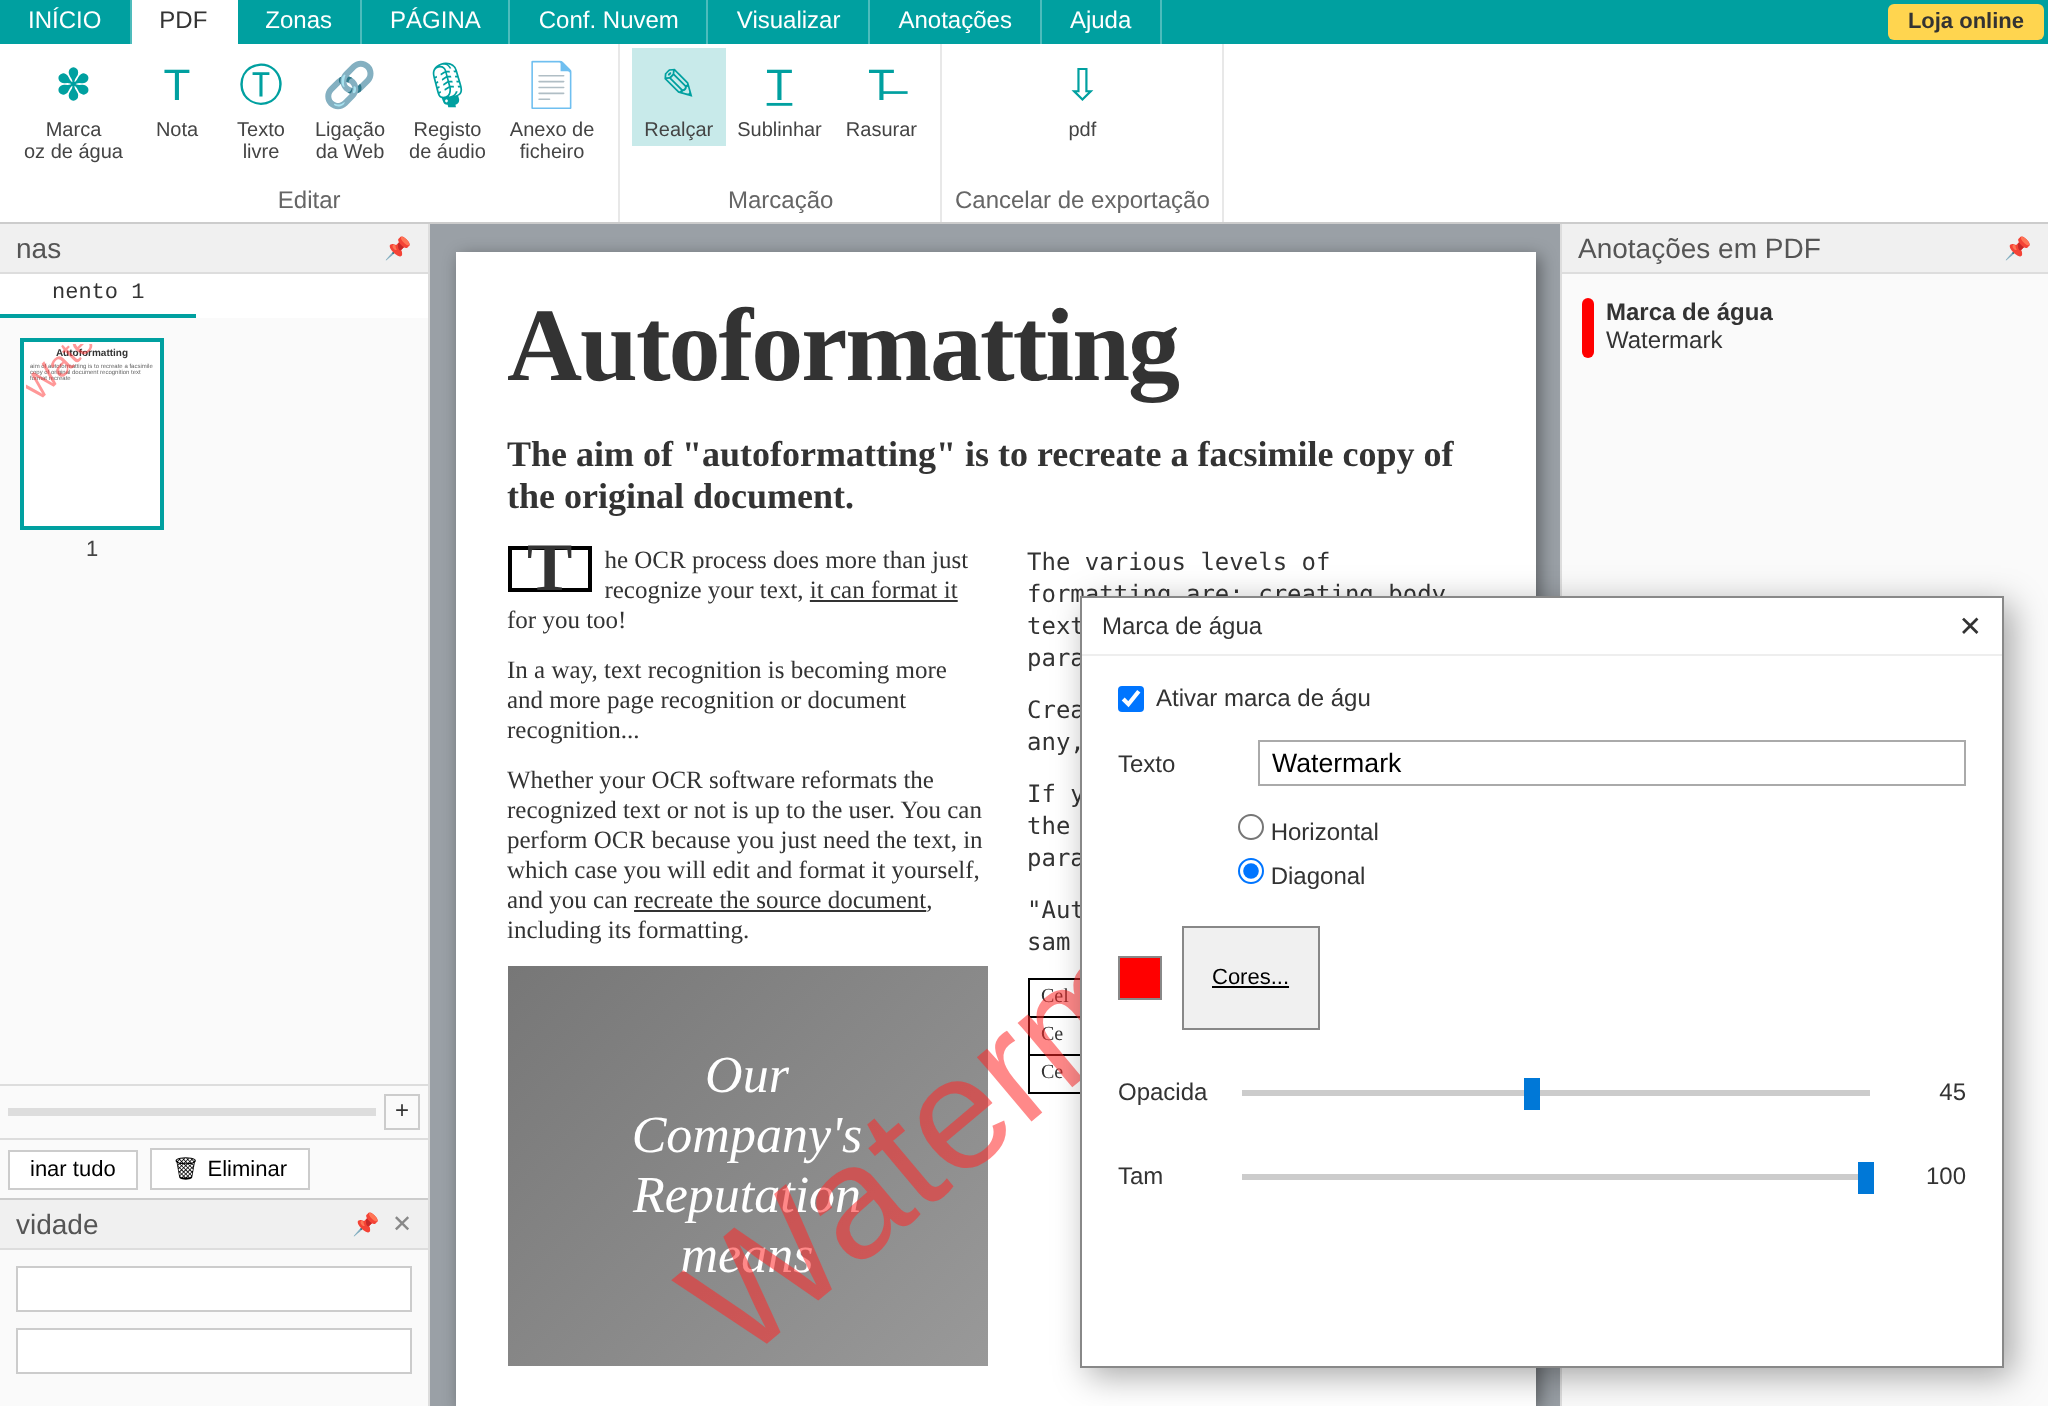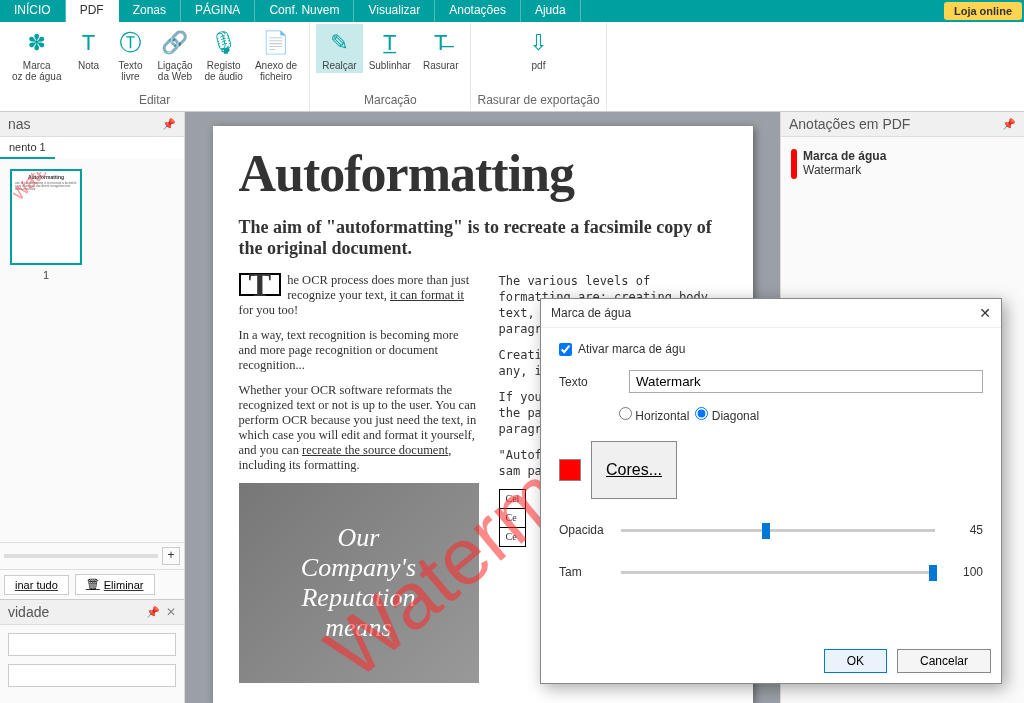--- a/index.html
+++ b/index.html
@@ -19,37 +19,37 @@
   .ribbon-btn { display: flex; flex-direction: column; align-items: center; justify-content: flex-start; padding: 4px 6px 2px; min-width: 42px; text-align: center; cursor: pointer; }
   .ribbon-btn.active { background: #c8eaea; }
   .ribbon-btn .icon { font-size: 22px; color: #00A0A0; height: 30px; display: flex; align-items: center; justify-content: center; }
   .ribbon-btn .lbl { font-size: 10px; line-height: 11px; color: #444; margin-top: 2px; max-width: 50px; }
   .ribbon-group-label { font-size: 12px; color: #666; margin-top: auto; padding-bottom: 2px; }
 
   
   .content { display: flex; height: calc(100% - 112px); }
   
   
-  .left-col { width: 185px; display: flex; flex-direction: column; background: #fafafa; border-right: 1px solid #ddd; }
+  .left-col { width: 215px; display: flex; flex-direction: column; background: #fafafa; border-right: 1px solid #ddd; }
   .panel-head { background: #f0f0f0; padding: 4px 8px; font-size: 14px; color: #555; display: flex; align-items: center; border-bottom: 1px solid #ddd; }
   .panel-head .pin { margin-left: auto; font-size: 11px; color: #888; }
   .panel-head .close { margin-left: 6px; font-size: 12px; color: #888; }
   .doc-tabs { display: flex; background: #fff; }
-  .doc-tab { padding: 4px 9px; font-size: 11px; border-bottom: 2px solid #00A0A0; }
+  .doc-tab { padding: 4px 26px; font-size: 11px; border-bottom: 2px solid #00A0A0; font-family: Liberation Mono, monospace; }
   .thumbs { flex: 0 0 auto; padding: 10px; display: flex; flex-direction: column; align-items: flex-start; }
   .thumb { width: 72px; border: 2px solid #00A0A0; padding: 1px; background: #fff; position: relative; }
   .thumb-inner { width: 100%; height: 90px; background: linear-gradient(#fff,#fff); position: relative; overflow: hidden; }
   .thumb-inner .mini-title { font-size: 5px; font-weight: bold; text-align:center; padding:2px; }
   .thumb-inner .mini-body { font-size: 3px; color:#666; padding:0 2px; line-height:3px;}
   .thumb-inner .mini-wm { position:absolute; left:2px; top:15px; font-size:18px; color:rgba(255,50,50,0.5); transform:rotate(-45deg); transform-origin: left; }
   .thumb-num { font-size: 11px; color: #444; margin-top: 4px; text-align: center; width: 72px;}
   .thumb-controls { display: flex; align-items: center; gap: 4px; padding: 4px; border-top: 1px solid #ddd; }
   .thumb-controls .slider { flex:1; height:4px; background:#ddd; position:relative;}
   .thumb-controls .plus { width:18px; height:18px; border:1px solid #ccc; text-align:center; font-size:12px;}
-  .del-row { display:flex; align-items:center; padding:4px; border-top:1px solid #ddd; gap:6px;text-decoration:underline;}
+  .del-row { display:flex; align-items:center; padding:4px; border-top:1px solid #ddd; gap:6px;}
   .del-btn { border:1px solid #ccc; padding:3px 10px; font-size:11px; background:#fff; display:flex; align-items:center; gap:4px;}
 
   .activity-panel { border-top: 1px solid #ccc; }
   .activity-body { padding: 8px; }
   .activity-body input { width: 100%; margin-bottom: 8px; padding: 3px; border:1px solid #ccc; }
 
   
   .viewer { flex: 1; background: #9aa0a6; display:flex; justify-content:center; padding-top:14px; overflow:hidden; position:relative;}
   .page { width: 540px; background:#fff; padding: 18px 26px; box-shadow: 2px 2px 8px rgba(0,0,0,0.4); position:relative;}
   .page h1 { font-family: "Times New Roman", serif; font-size: 52px; font-weight: bold; letter-spacing:-1px;}
@@ -75,23 +75,23 @@
 
   
   .dialog { position:absolute; left:540px; top:298px; width:462px; height:386px; background:#fff; border:1px solid #888; box-shadow:4px 4px 16px rgba(0,0,0,0.35); z-index:50; display:flex; flex-direction:column;}
   .dialog-title { padding:6px 10px; font-size:12px; display:flex; align-items:center; border-bottom:1px solid #eee;}
   .dialog-title .x { margin-left:auto; font-size:14px; cursor:pointer;}
   .dialog-body { padding:14px 18px; flex:1; font-size:12px;}
   .dialog-body .row { display:flex; align-items:center; margin-bottom:14px; gap:10px;}
   .dialog-body label.cb { display:flex; align-items:center; gap:6px;}
   .dialog-body input[type=text] { flex:1; padding:3px 6px; border:1px solid #aaa; }
   .dialog-body .field-label { width:60px;}
-  .dialog-body .radio-col { display:flex; flex-direction:row; gap:6px; margin-left:60px;}
+  .dialog-body .radio-col { display:flex; flex-direction:column; gap:6px; margin-left:60px;}
   .dialog-body .color-swatch { width:22px; height:22px; background:#ff0000; border:1px solid #888;}
-  .dialog-body .btn-small { padding:19px 14px; border:1px solid #888; background:#f0f0f0; font-size:16px;text-decoration:underline;}
+  .dialog-body .btn-small { padding:19px 14px; border:1px solid #888; background:#f0f0f0; font-size:11px;text-decoration:underline;}
   .dialog-body .slider-row { display:flex; align-items:center; gap:12px;justify-content:flex-end;}
   .dialog-body .slider-label { width:50px;}
   .dialog-body .slider-track { flex:1; height:3px; background:#ccc; position:relative;}
   .dialog-body .slider-thumb { position:absolute; top:-6px; width:8px; height:16px; background:#0078D7;}
   .dialog-body .slider-val { width:36px; text-align:right;}
   .dialog-footer { padding:10px; display:flex; justify-content:flex-end; gap:10px; }
   .dialog-footer button { padding:4px 22px; border:1px solid #0078D7; background:#eaf3fb; font-size:12px;}
   .dialog-footer button.secondary { border-color:#888; background:#f5f5f5;}
 
 </style>
@@ -161,21 +161,21 @@
     <div class="ribbon-group-label">Marcação</div>
   </div>
 
   <div class="ribbon-group">
     <div class="ribbon-buttons">
       <div class="ribbon-btn">
         <span class="icon">⇩</span>
         <span class="lbl">pdf</span>
       </div>
     </div>
-    <div class="ribbon-group-label">Rasurar de exportação</div>
+    <div class="ribbon-group-label">Cancelar de exportação</div>
   </div>
 </div>
 
 <div class="content">
 
   <div class="left-col">
     <div class="panel-head">
       <span>nas</span>
       <span class="pin">📌</span>
     </div>
@@ -312,17 +312,13 @@
       <span class="slider-val">45</span>
     </div>
     <div class="slider-row" style="margin-top:28px;">
       <span class="slider-label">Tam</span>
       <div class="slider-track">
           <div class="slider-thumb" style="left:98%"></div>
         </div>
       <span class="slider-val">100</span>
     </div>
   </div>
-  <div class="dialog-footer">
-    <button>OK</button>
-    <button class="secondary">Cancelar</button>
-  </div>
 </div>
 
 </body></html>

